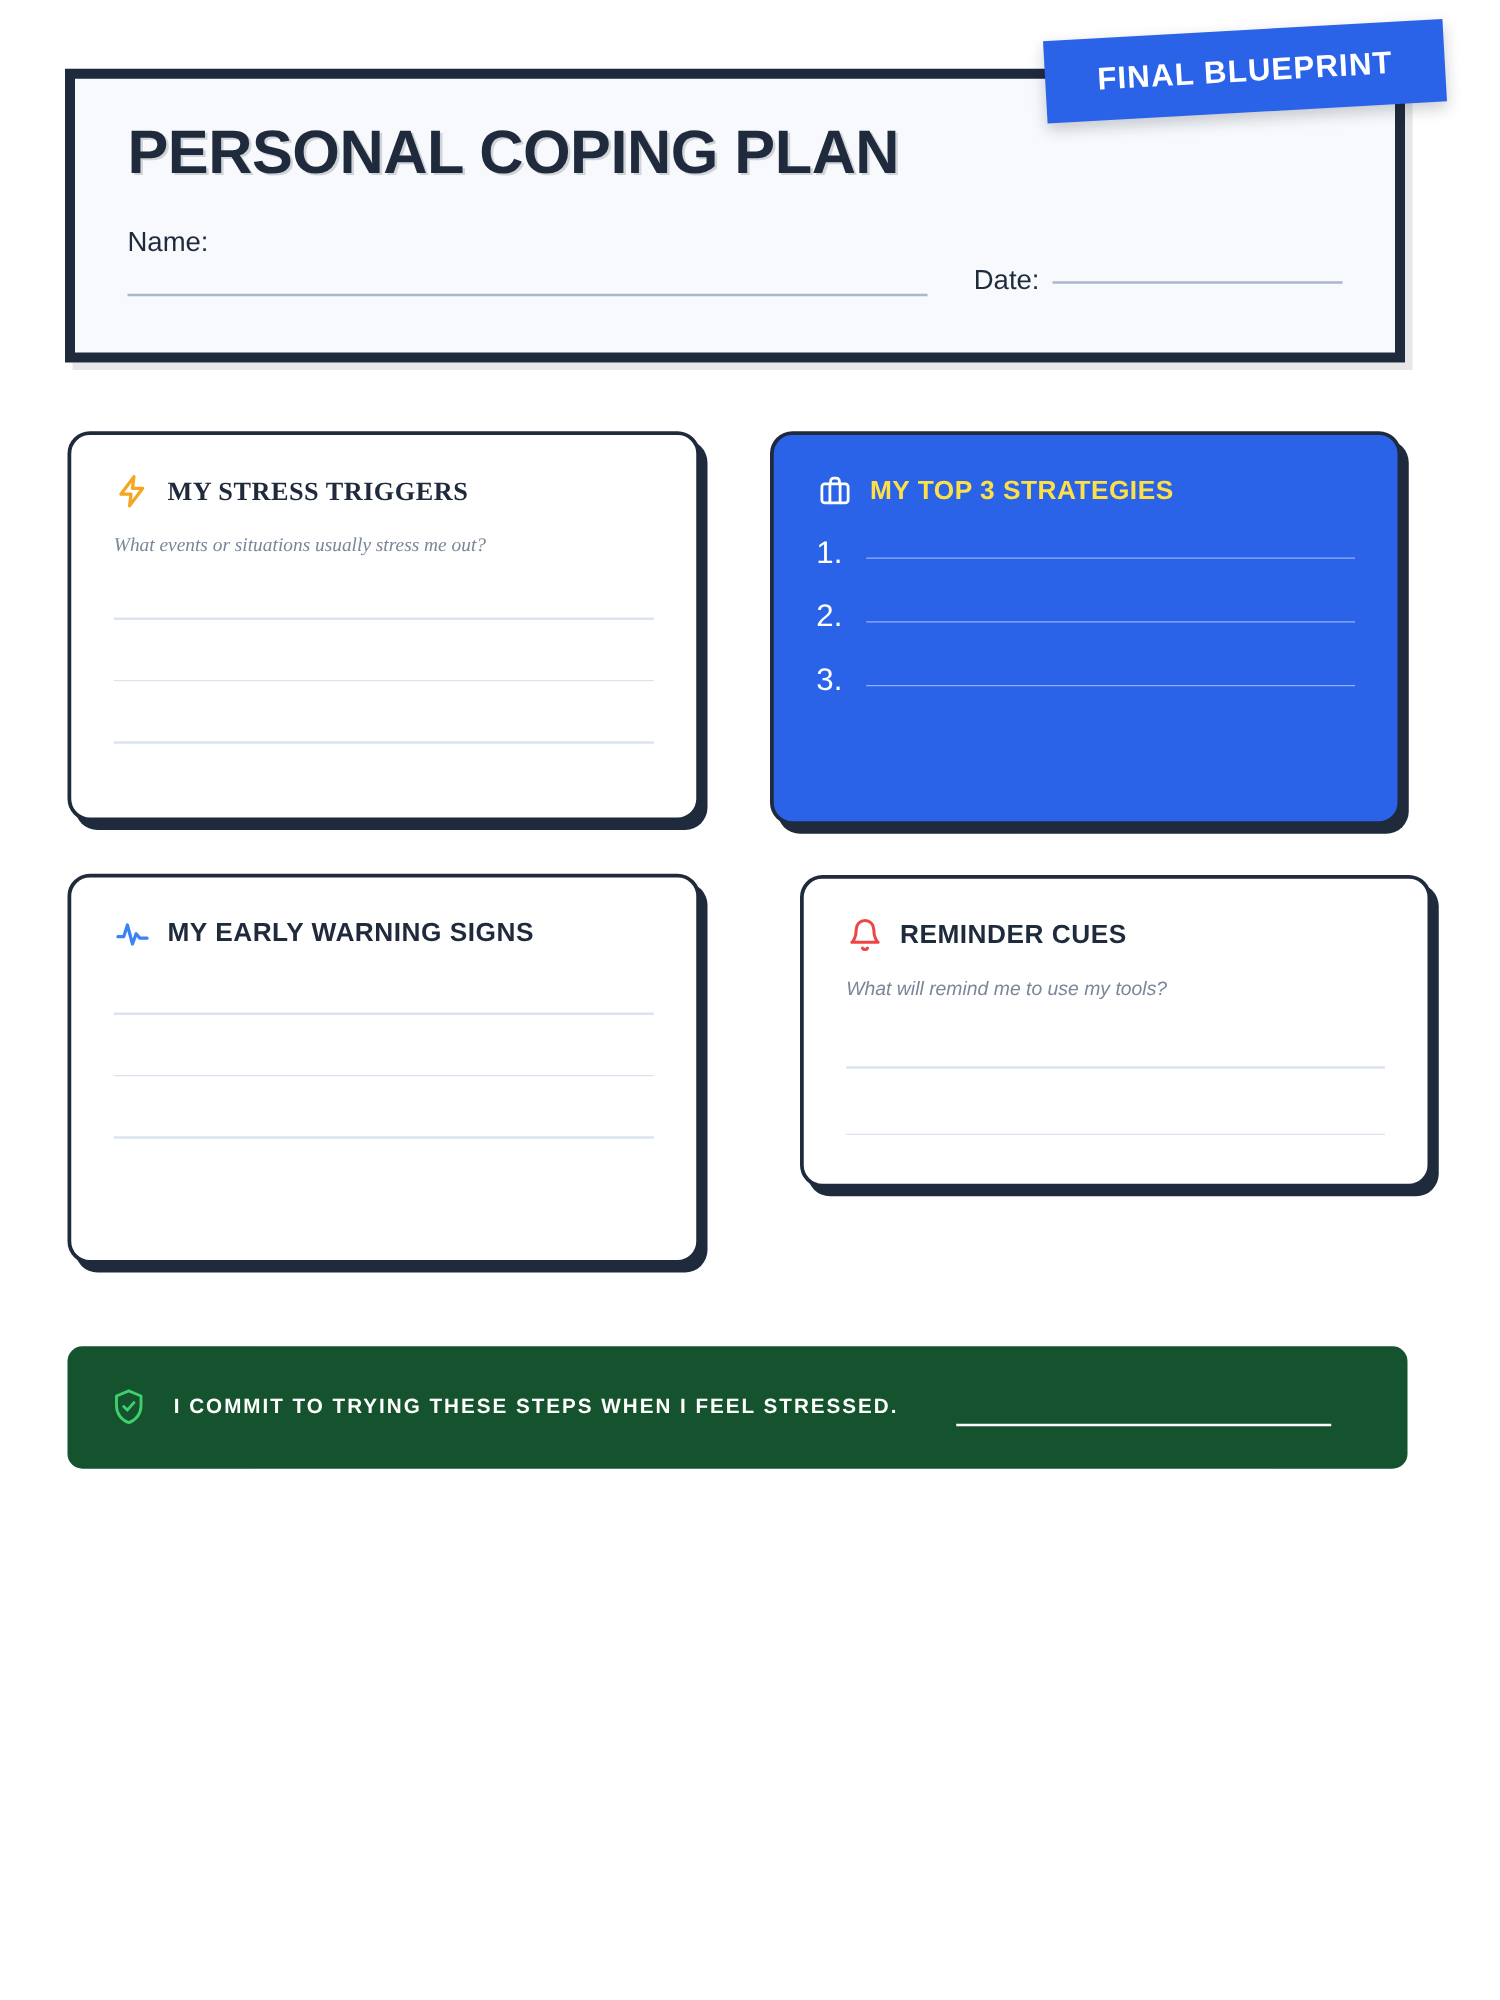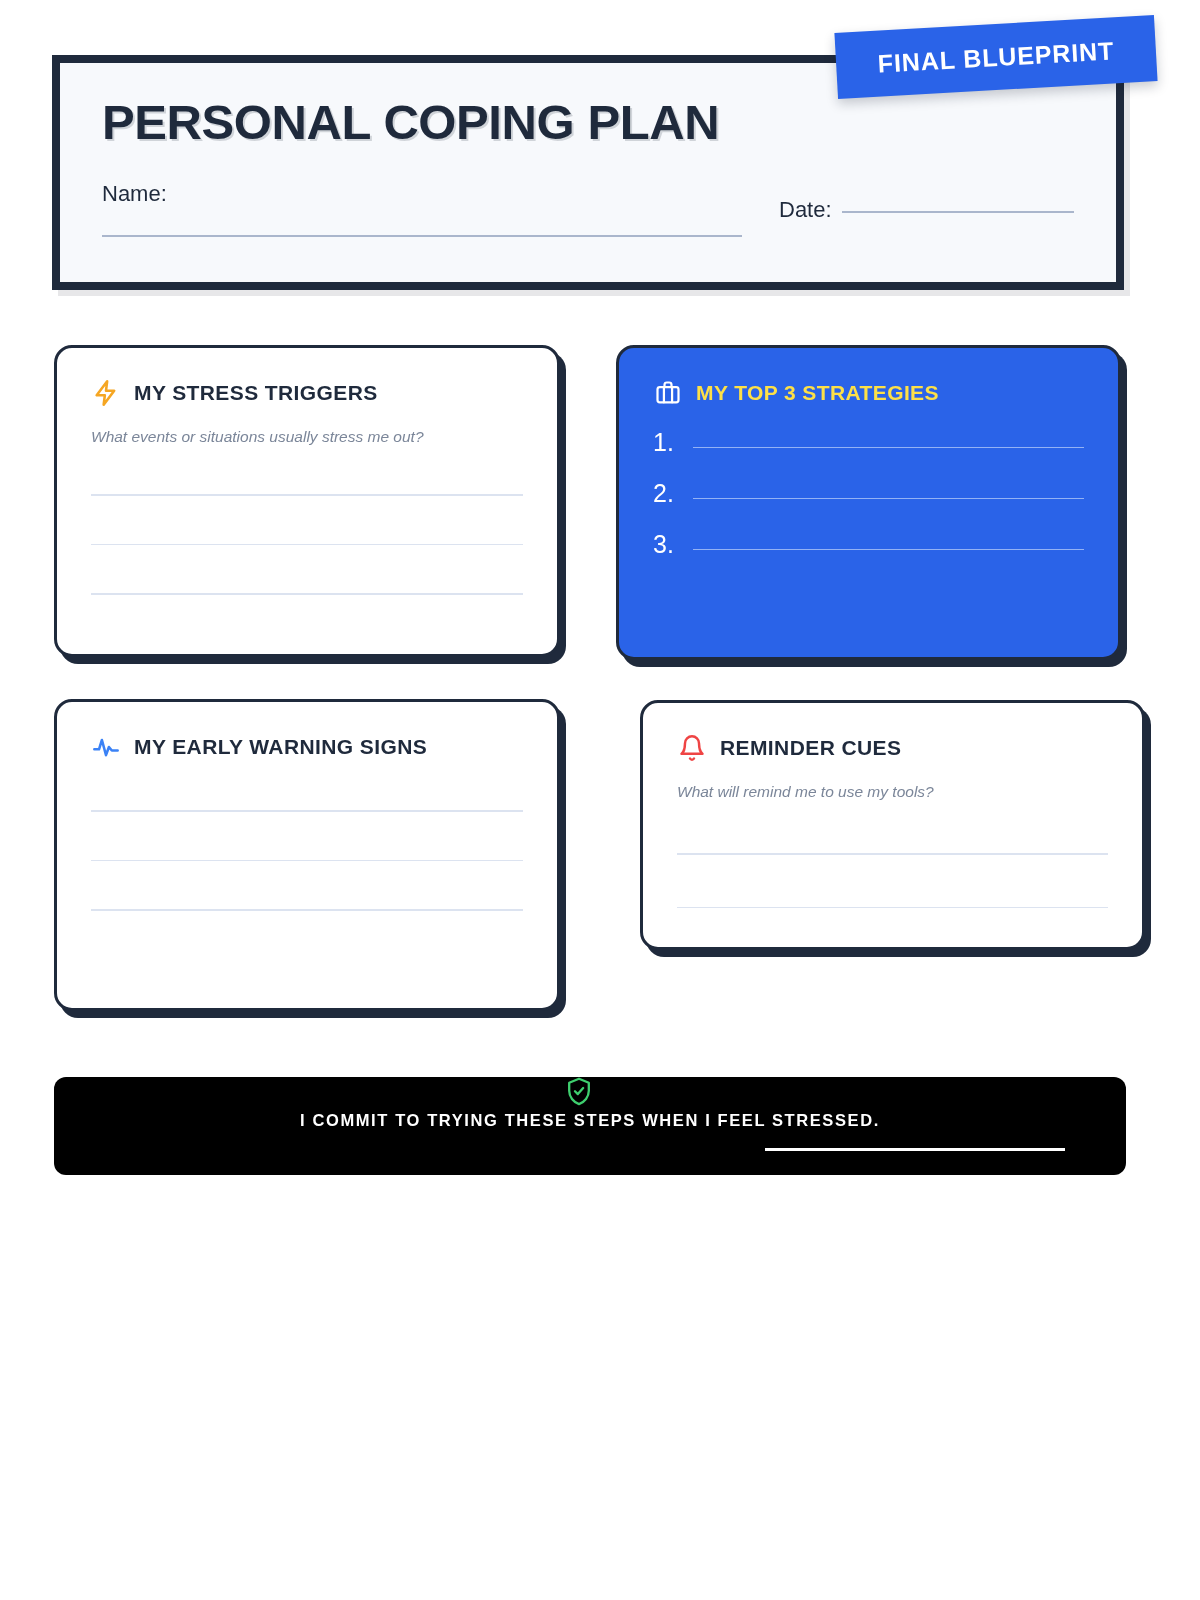--- a/index.html
+++ b/index.html
@@ -68,21 +68,21 @@
     line-height: 1.05;
     text-shadow: 2px 2px 0 rgba(31,42,60,0.18);
   }
   .field-row {
     position: absolute;
     left: 42px;
     right: 42px;
     top: 118px;
     display: flex;
     justify-content: space-between;
-    align-items: center;
+    align-items: flex-end;
   }
   .field-name {
     width: 640px;
   }
   .field-label {
     font-size: 22px;
     color: #1f2a3c;
     display: block;
   }
   .rule-under {
@@ -121,21 +121,21 @@
     border-radius: 18px;
     box-shadow: 6px 7px 0 #1f2a3c;
     padding: 30px 34px;
   }
   .card.blue {
     background: #2a63e8;
     border-color: #1f2a3c;
   }
 
   
-  .card-triggers { left: 0px;   top: 0px;   width: 506px; height: 312px; }
+  .card-triggers { left: 0px;   top: 0px;   width: 506px; height: 312px; font-family: Liberation Serif, serif; }
   .card-strategies { left: 562px; top: 0px; width: 505px; height: 315px; }
   .card-warnings { left: 0px;   top: 354px; width: 506px; height: 312px; }
   .card-reminders { left: 586px; top: 355px; width: 505px; height: 250px; }
 
   .card-head {
     display: flex;
     align-items: center;
     gap: 13px;
     margin-bottom: 20px;
   }
@@ -195,26 +195,25 @@
     top: -3px;
   }
 
   
   .commit {
     position: absolute;
     left: 54px;
     top: 1077px;
     width: 1072px;
     height: 98px;
-    background: #000000;
+    background: #14532d;
     border-radius: 12px;
     display: flex;
     align-items: center;
     padding: 0 35px;
-    flex-direction: column;
   }
   .commit-icon {
     width: 30px;
     height: 32px;
     flex: 0 0 30px;
     margin-right: 20px;
     display: flex;
     align-items: center;
   }
   .commit-text {

